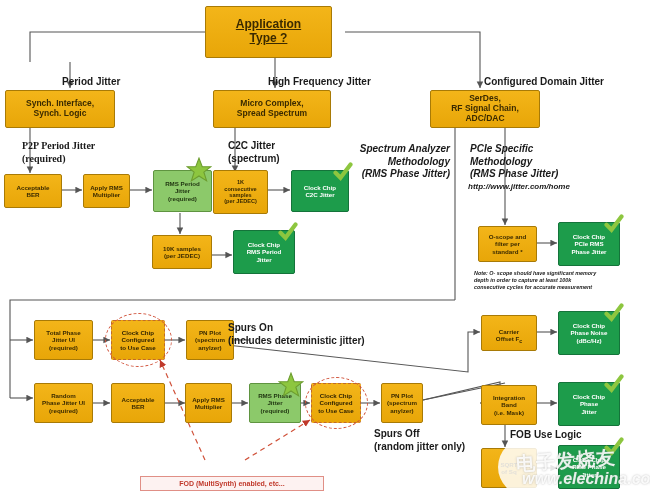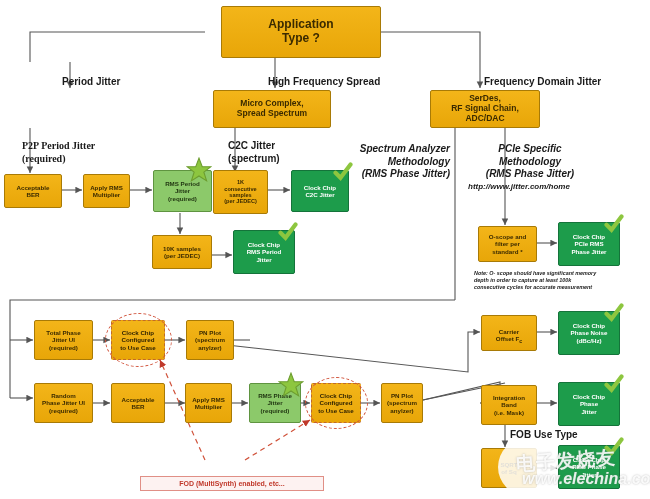--- a/index.html
+++ b/index.html
@@ -213,48 +213,52 @@
       <path d="M505,425 L505,447" marker-end="url(#ah)"></path>
       <path d="M537,468 L557,468" marker-end="url(#ah)"></path>
     </g>
 
     <g stroke="#d0523a" stroke-width="1.2" fill="none" stroke-dasharray="5,4">
       <path d="M205,460 L160,360" marker-end="url(#ahr)"></path>
       <path d="M245,460 L310,420" marker-end="url(#ahr)"></path>
     </g>
   </svg>
 
-  <div class="node amber big" style="left:221px; top:6px; width:160px; height:52px;">
+  <div class="node amber big" style="left:205px; top:6px; width:127px; height:52px;text-decoration:underline;">
     <span style="white-space:pre-line;">Application
 Type ?</span>
   </div>
 
   <div class="label" style="left:62px; top:76px;">Period Jitter</div>
-  <div class="label" style="left:268px; top:76px;">High Frequency Spread</div>
-  <div class="label" style="left:484px; top:76px;">Frequency Domain Jitter</div>
-
+  <div class="label" style="left:268px; top:76px;">High Frequency Jitter</div>
+  <div class="label" style="left:484px; top:76px;">Configured Domain Jitter</div>
+
+  <div class="node amber med" style="left:5px; top:90px; width:110px; height:38px;">
+    <span style="white-space:pre-line;">Synch. Interface,
+Synch. Logic</span>
+  </div>
   <div class="node amber med" style="left:430px; top:90px; width:110px; height:38px;">
     <span style="white-space:pre-line;">SerDes,
 RF Signal Chain,
 ADC/DAC</span>
   </div>
   <div class="node amber med" style="left:213px; top:90px; width:118px; height:38px;">
     <span style="white-space:pre-line;">Micro Complex,
 Spread Spectrum</span>
   </div>
 
   <div class="label" style="left:22px; top:140px;font-family:Liberation Serif, serif;">P2P Period Jitter
 (required)</div>
   <div class="label" style="left:228px; top:140px;">C2C Jitter
 (spectrum)</div>
 
   <div class="label ital" style="left:358px; top:143px; text-align:right; width:92px;">Spectrum Analyzer
 Methodology
 (RMS Phase Jitter)</div>
-  <div class="label ital" style="left:470px; top:143px; text-align:center; width:120px;">PCIe  Specific
+  <div class="label ital" style="left:470px; top:143px; width:120px;">PCIe  Specific
 Methodology
 (RMS Phase Jitter)</div>
   <div class="label link" style="left:468px; top:182px;">http://www.jitter.com/home</div>
 
   <div class="node amber sm" style="left:4px; top:174px; width:58px; height:34px;">
     <span style="white-space:pre-line;">Acceptable
 BER</span>
   </div>
   <div class="node amber sm" style="left:83px; top:174px; width:47px; height:34px;">
     <span style="white-space:pre-line;">Apply RMS
@@ -323,20 +327,22 @@
     <span style="white-space:pre-line;">Clock Chip
 Configured
 to Use Case</span>
   </div>
   <div class="ring" style="left:105px; top:313px; width:67px; height:54px;"></div>
   <div class="node amber sm" style="left:186px; top:320px; width:48px; height:40px;">
     <span style="white-space:pre-line;">PN Plot
 (spectrum
 anylzer)</span>
   </div>
+  <div class="label" style="left:228px; top:322px;">Spurs On
+(includes deterministic jitter)</div>
 
   <div class="node amber sm" style="left:34px; top:383px; width:59px; height:40px;">
     <span style="white-space:pre-line;">Random
 Phase Jitter UI
 (required)</span>
   </div>
   <div class="node amber sm" style="left:111px; top:383px; width:54px; height:40px;">
     <span style="white-space:pre-line;">Acceptable
 BER</span>
   </div>
@@ -356,20 +362,22 @@
     <span style="white-space:pre-line;">Clock Chip
 Configured
 to Use Case</span>
   </div>
   <div class="ring" style="left:305px; top:377px; width:63px; height:52px;"></div>
   <div class="node amber sm" style="left:381px; top:383px; width:42px; height:40px;">
     <span style="white-space:pre-line;">PN Plot
 (spectrum
 anylzer)</span>
   </div>
+  <div class="label" style="left:374px; top:428px;">Spurs Off
+(random jitter only)</div>
 
   <div class="node amber sm" style="left:481px; top:315px; width:56px; height:36px;">
     <span style="white-space:pre-line;">
       <span>Carrier
 Offset F</span><sub>c</sub>
     </span>
   </div>
   <div class="node green-dk sm" style="left:558px; top:311px; width:62px; height:44px;">
     <span style="white-space:pre-line;">Clock Chip
 Phase Noise
@@ -386,21 +394,21 @@
   </div>
   <div class="node green-dk sm" style="left:558px; top:382px; width:62px; height:44px;">
     <span style="white-space:pre-line;">Clock Chip
 Phase
 Jitter</span>
   </div>
   <svg class="check" style="left:604px; top:374px;" viewBox="0 0 24 24">
     <path d="M3,13 L9,19 L21,3" stroke="#8dc63f" stroke-width="5" fill="none" stroke-linecap="round"></path>
   </svg>
 
-  <div class="label" style="left:510px; top:429px;">FOB Use Type</div>
+  <div class="label" style="left:510px; top:429px;">FOB Use Logic</div>
 
   <div class="node amber sm" style="left:481px; top:448px; width:56px; height:40px;">
     <span style="white-space:pre-line;">SQRT
 of Sq</span>
   </div>
   <div class="node green-dk sm" style="left:558px; top:445px; width:62px; height:44px;">
     <span style="white-space:pre-line;">Clock Chip
 RMS Phase
 Jitter</span>
   </div>

